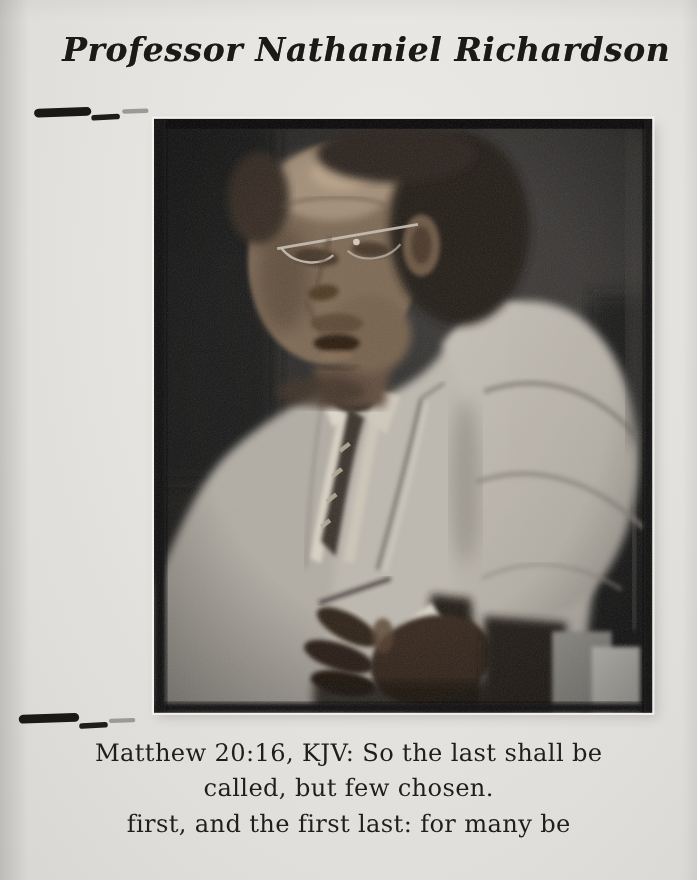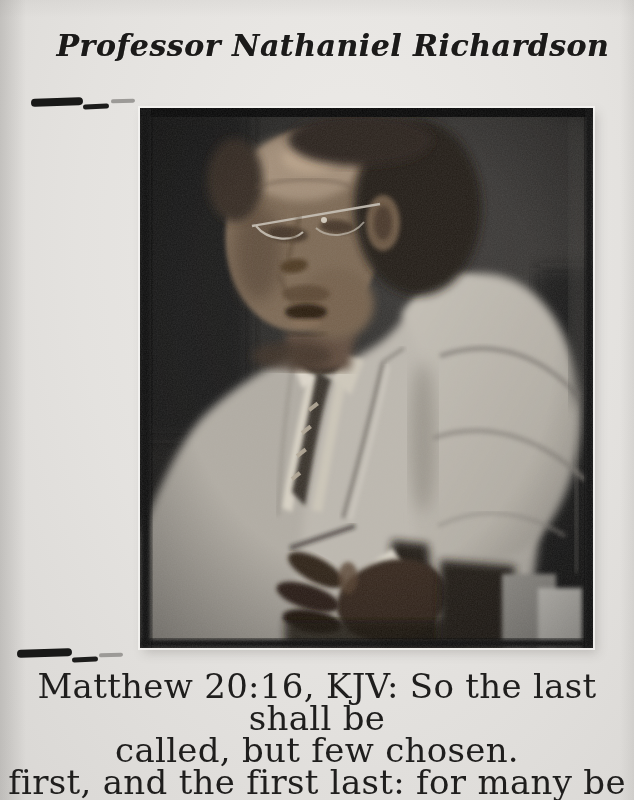--- a/index.html
+++ b/index.html
@@ -39,21 +39,21 @@
     position:absolute;left:140px;top:108px;margin:0;
     width:453px;height:540px;
     background:#0b0b0a;
     outline:2px solid rgba(246,245,242,.85);
     box-shadow:4px 5px 10px rgba(90,88,85,.25);
   }
   .photo-frame svg{display:block;width:453px;height:540px;}
   .caption{
     position:absolute;top:670px;left:0;width:100%;
     margin:0;text-align:center;
-    font-size:34px;line-height:32px;
+    font-size:22px;line-height:32px;
     color:#1f1e1d;letter-spacing:.3px;
   }
   .caption span{display:block;}
 </style>
 </head>
 <body>
 
 <div class="page">
 
   <h1 class="title">Professor Nathaniel Richardson</h1>

